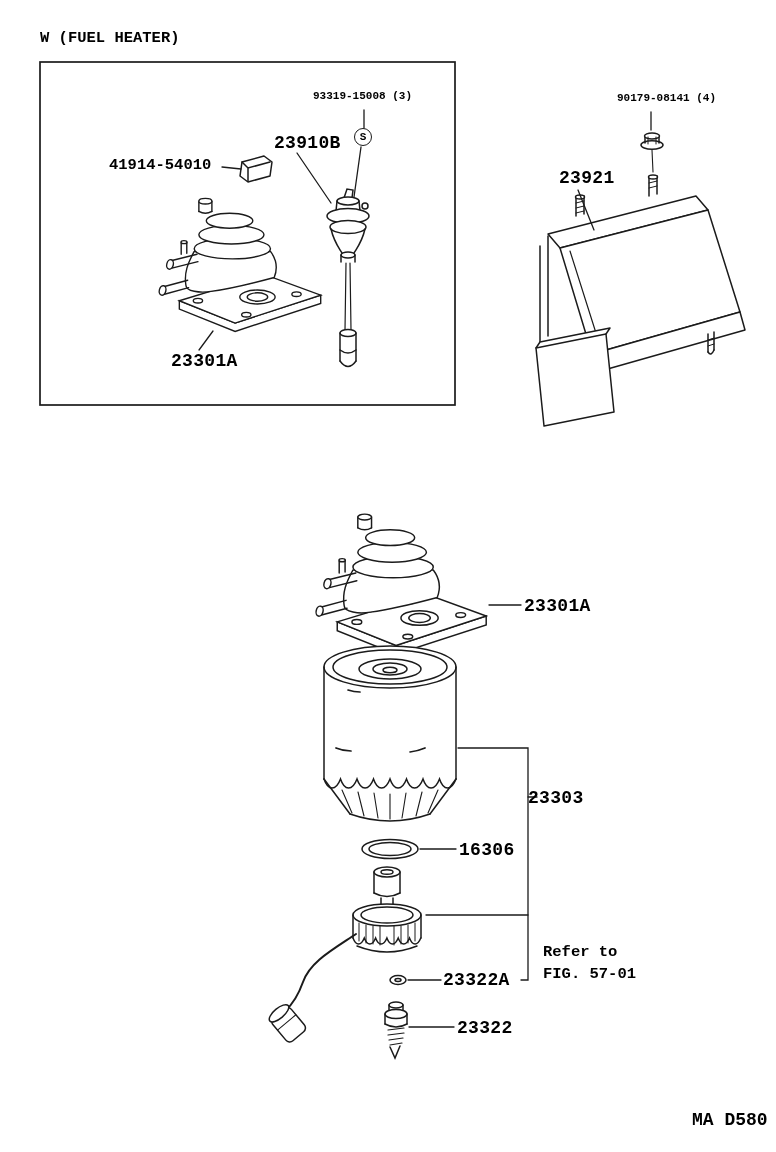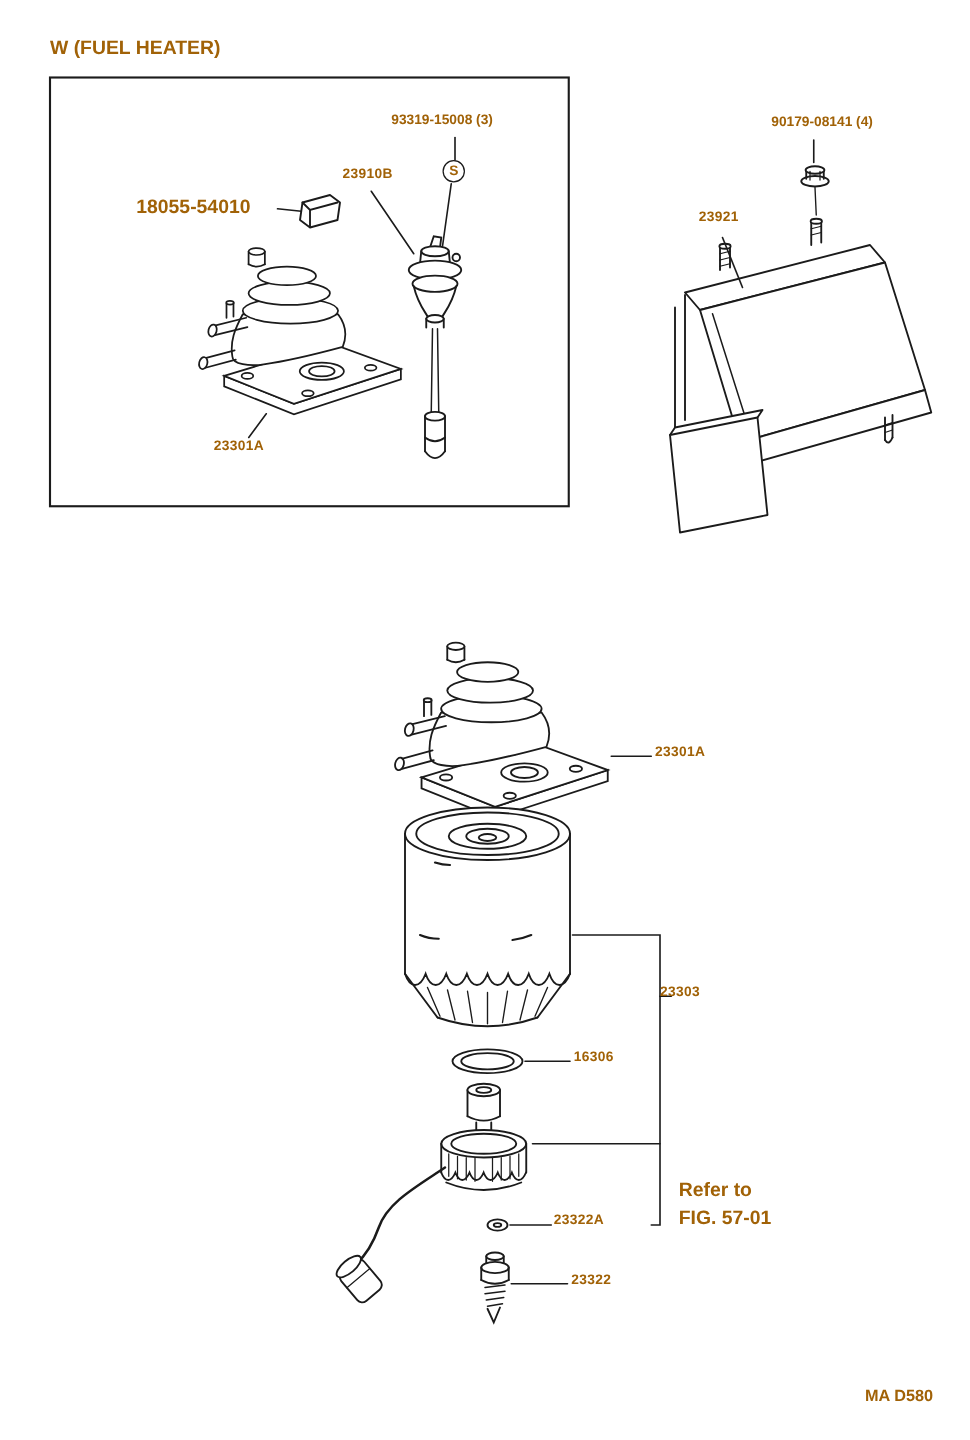--- a/index.html
+++ b/index.html
@@ -1,27 +1,27 @@
 <!DOCTYPE html>
 <html><head>
 <meta charset="utf-8">
 <style>
   *{box-sizing:border-box;margin:0;padding:0}
   html,body{background:#ffffff}
   .canvas{
     position:relative;width:776px;height:1152px;background:#ffffff;
-    font-family:Liberation Sans, sans-serif;color:#a16207;
+    font-family:Liberation Mono, monospace;color:#000000;
     overflow:hidden;margin:0 auto;
   }
   .canvas > svg{position:absolute;left:0;top:0}
   .lbl{position:absolute;font-weight:700;white-space:nowrap;line-height:1.15}
-  .s13{font-size:13px}
+  .s13{font-size:18px}
   .s14{font-size:11px}
   .s15{font-size:15.5px}
-  .s16{font-size:11px;letter-spacing:.3px}
+  .s16{font-size:18px;letter-spacing:.3px}
   .circle-s{
     position:absolute;width:18px;height:18px;border:1.7px solid #1b1b1b;border-radius:50%;
     font-size:11px;font-weight:700;display:flex;align-items:center;justify-content:center;
   }
 </style>
 </head>
 <body>
 
 <div class="canvas">
 
@@ -199,21 +199,21 @@
       <path d="M408,980 L441,980"></path>
       <path d="M409,1027 L454,1027"></path>
     </g>
   </svg>
 
   <div class="lbl s15" style="left:40px;top:30px">W (FUEL HEATER)</div>
 
   <div class="lbl s14" style="left:313px;top:90px">93319-15008 (3)</div>
   <div class="circle-s" style="left:354px;top:128px">S</div>
   <div class="lbl s16" style="left:274px;top:133px">23910B</div>
-  <div class="lbl s15" style="left:109px;top:157px">18055-54010</div>
+  <div class="lbl s15" style="left:109px;top:157px">41914-54010</div>
   <div class="lbl s16" style="left:171px;top:351px">23301A</div>
 
   <div class="lbl s14" style="left:617px;top:92px">90179-08141 (4)</div>
   <div class="lbl s16" style="left:559px;top:168px">23921</div>
 
   <div class="lbl s16" style="left:524px;top:596px">23301A</div>
   <div class="lbl s16" style="left:528px;top:788px">23303</div>
   <div class="lbl s16" style="left:459px;top:840px">16306</div>
   <div class="lbl s16" style="left:443px;top:970px">23322A</div>
   <div class="lbl s15" style="left:543px;top:944px">Refer to</div>

